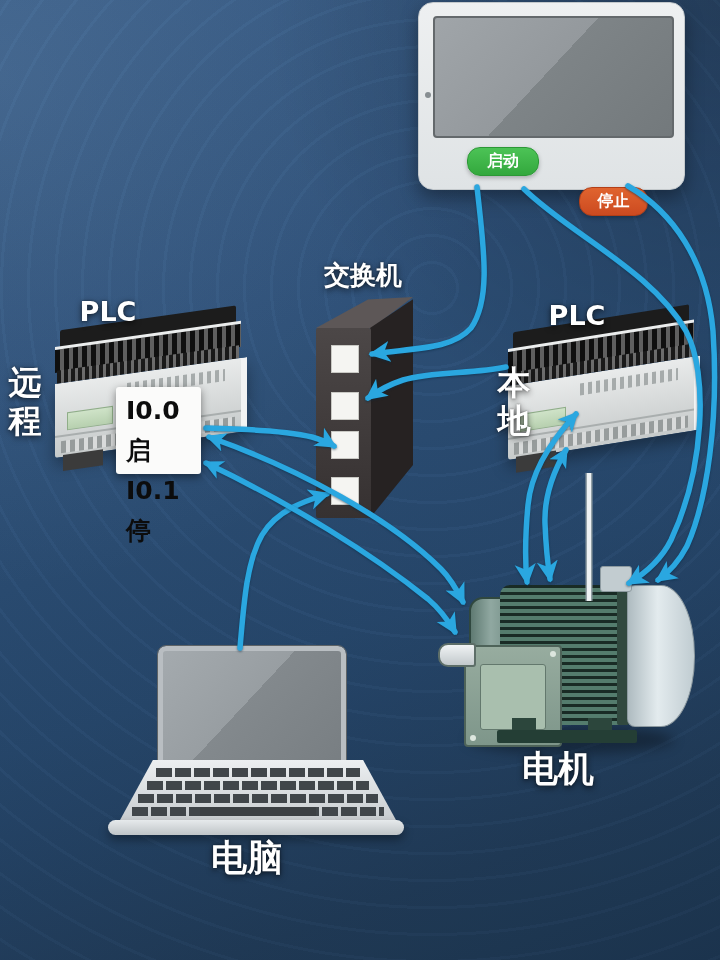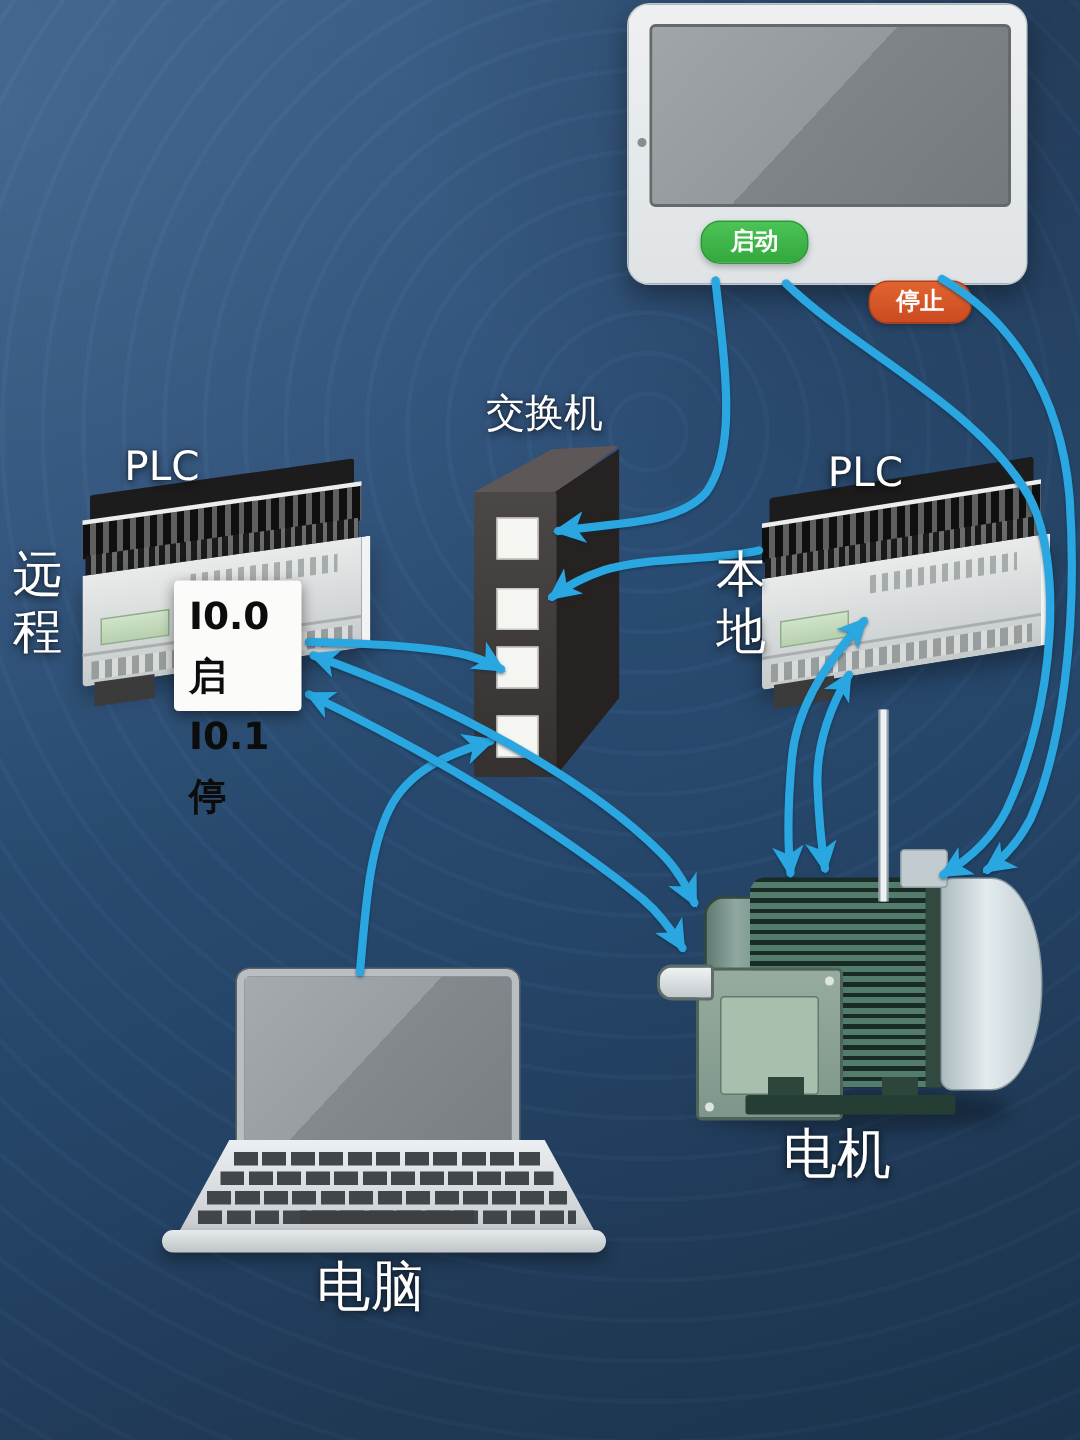--- a/index.html
+++ b/index.html
@@ -8,21 +8,21 @@
     font-family:"DejaVu Sans","Liberation Sans",sans-serif;
     background:
       radial-gradient(circle at 100% 0%, rgba(0,0,0,0.28), transparent 38%),
       radial-gradient(circle at 0% 8%, rgba(140,175,210,0.16), transparent 45%),
       repeating-radial-gradient(circle at 60% 30%, rgba(0,0,0,0.045) 0 24px, rgba(255,255,255,0.012) 24px 27px),
       linear-gradient(160deg,#3a5f8a 0%,#2f527b 35%,#27486d 62%,#203b58 85%,#1c3550 100%);
   }
   .abs{position:absolute;}
 
   
-  .lbl{color:#fff;font-weight:normal;text-align:center;
+  .lbl{color:#fff;font-weight:bold;text-align:center;
        text-shadow:0 2px 6px rgba(0,0,0,.65),0 0 2px rgba(0,0,0,.5);}
   .lbl-plc{font-size:27px;width:100px;}
   .lbl-switch{font-size:26px;width:110px;}
   .lbl-device{font-size:36px;width:110px;}
   .lbl-side{font-size:33px;width:36px;line-height:1.15;word-break:break-all;text-align:center;}
 
   .io-box{
     background:#fbfbfa;border-radius:3px;box-shadow:0 3px 9px rgba(0,0,0,.45);
     width:85px;height:87px;padding:4px 0 0 10px;box-sizing:border-box;
     color:#0c0c0c;font-weight:bold;font-size:25px;line-height:1.6;
@@ -205,17 +205,17 @@
 
   <div class="abs io-box" style="left:116px;top:387px">
     <div>I0.0启</div>
     <div>I0.1停</div>
   </div>
 
   <div class="abs lbl lbl-plc" style="left:58px;top:296px">PLC</div>
   <div class="abs lbl lbl-plc" style="left:527px;top:300px">PLC</div>
   <div class="abs lbl lbl-switch" style="left:308px;top:258px">交换机</div>
   <div class="abs lbl lbl-side" style="left:7px;top:364px">远程</div>
-  <div class="abs lbl lbl-side" style="left:476px;top:364px">本地</div>
+  <div class="abs lbl lbl-side" style="left:496px;top:364px">本地</div>
   <div class="abs lbl lbl-device" style="left:192px;top:834px">电脑</div>
   <div class="abs lbl lbl-device" style="left:503px;top:745px">电机</div>
 
 </div>
 
 </body></html>

